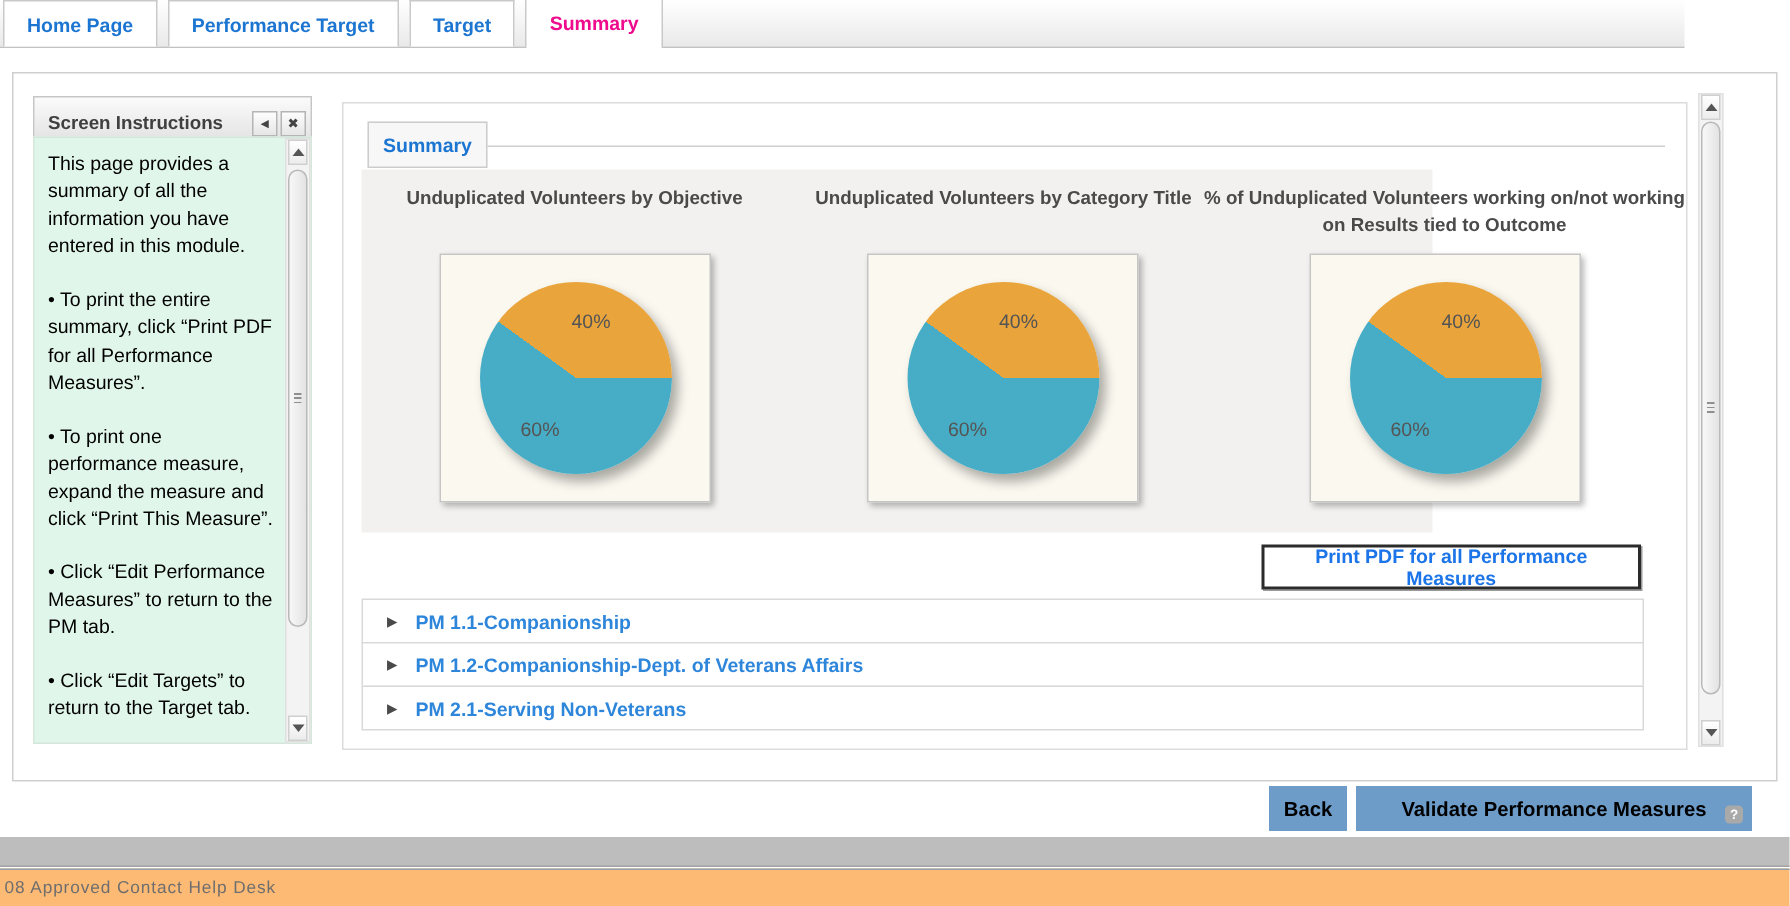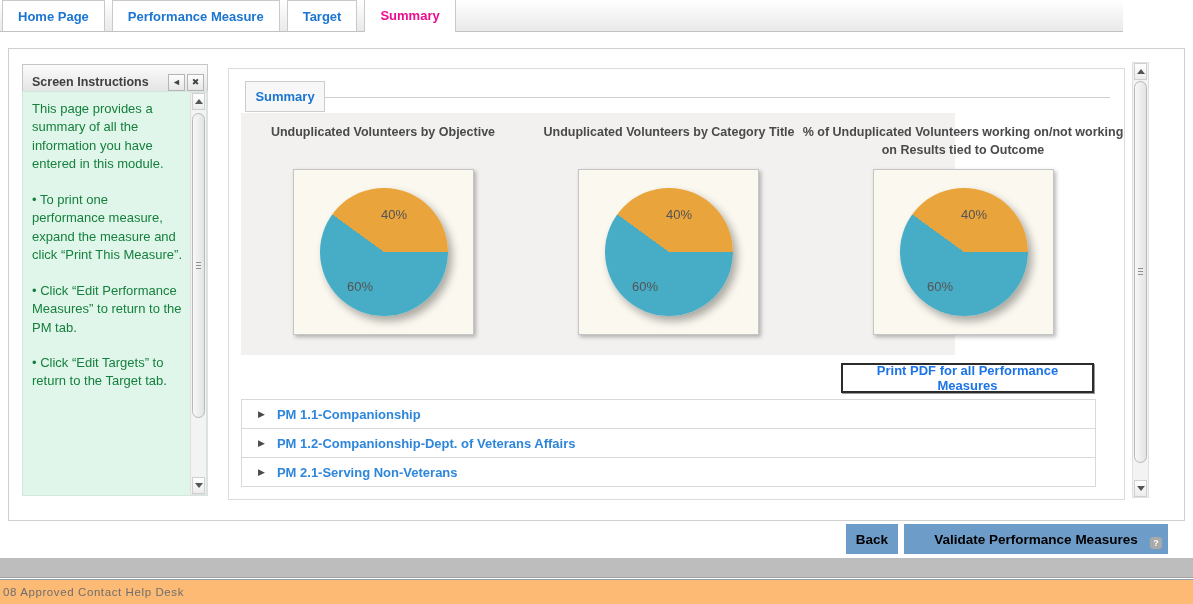--- a/index.html
+++ b/index.html
@@ -37,21 +37,21 @@
     width:17px;height:17px;margin-left:2px;box-sizing:border-box;
     background:linear-gradient(#fdfdfd,#e6e6e6);border:1px solid #b5b5b5;
     font-size:9px;color:#444;display:flex;align-items:center;justify-content:center;cursor:pointer;
   }
   .side-body{
     position:absolute;left:22px;top:91px;width:186px;height:405px;box-sizing:border-box;
     background:#e1f6ea;border:1px solid #d5e7dc;
   }
   .side-text{
     position:absolute;left:0;top:0;right:17px;bottom:0;
-    padding:8px 6px 8px 9px;font-size:13px;line-height:1.42;color:#15803d;overflow:hidden;
+    padding:8px 6px 8px 9px;font-size:13px;line-height:1.42;color:#000000;overflow:hidden;
   }
   .side-text p{margin:0 0 17px 0;}
   
   .sbar{position:absolute;background:#f3f3f3;border:1px solid #e0e0e0;box-sizing:border-box;}
   .sb-btn{
     position:absolute;left:1px;right:1px;height:15px;
     background:linear-gradient(#ffffff,#ececec);border:1px solid #cfcfcf;
     display:flex;align-items:center;justify-content:center;cursor:pointer;
   }
   .sb-btn.up{top:0;}
@@ -132,35 +132,36 @@
   }
   .footer-text{
     position:absolute;left:3px;top:6px;font-size:11.5px;color:#6e6e6e;letter-spacing:0.6px;
   }
 </style>
 </head>
 <body>
 
 <div class="topnav">
   <div class="tab">Home Page</div>
-  <div class="tab">Performance Measure</div>
+  <div class="tab">Performance Target</div>
   <div class="tab">Target</div>
   <div class="tab active">Summary</div>
 </div>
 
 <div class="outer"></div>
 
 <div class="side-header">
   <span class="side-title">Screen Instructions</span>
   <span class="hdr-btn">◄</span>
   <span class="hdr-btn">✖</span>
 </div>
 <div class="side-body">
   <div class="side-text">
     <p>This page provides a summary of all the information you have entered in this module.</p>
+    <p>• To print the entire summary, click “Print PDF for all Performance Measures”.</p>
     <p>• To print one performance measure, expand the measure and click “Print This Measure”.</p>
     <p>• Click “Edit Performance Measures” to return to the PM tab.</p>
     <p>• Click “Edit Targets” to return to the Target tab.</p>
   </div>
   <div class="sbar" style="right:0;top:0;bottom:0;width:17px;">
     <div class="sb-btn up">
         <span class="tri-up"></span>
       </div>
     <div class="sb-thumb" style="top:20px;height:303px;">
         <span class="sb-grip"></span>

